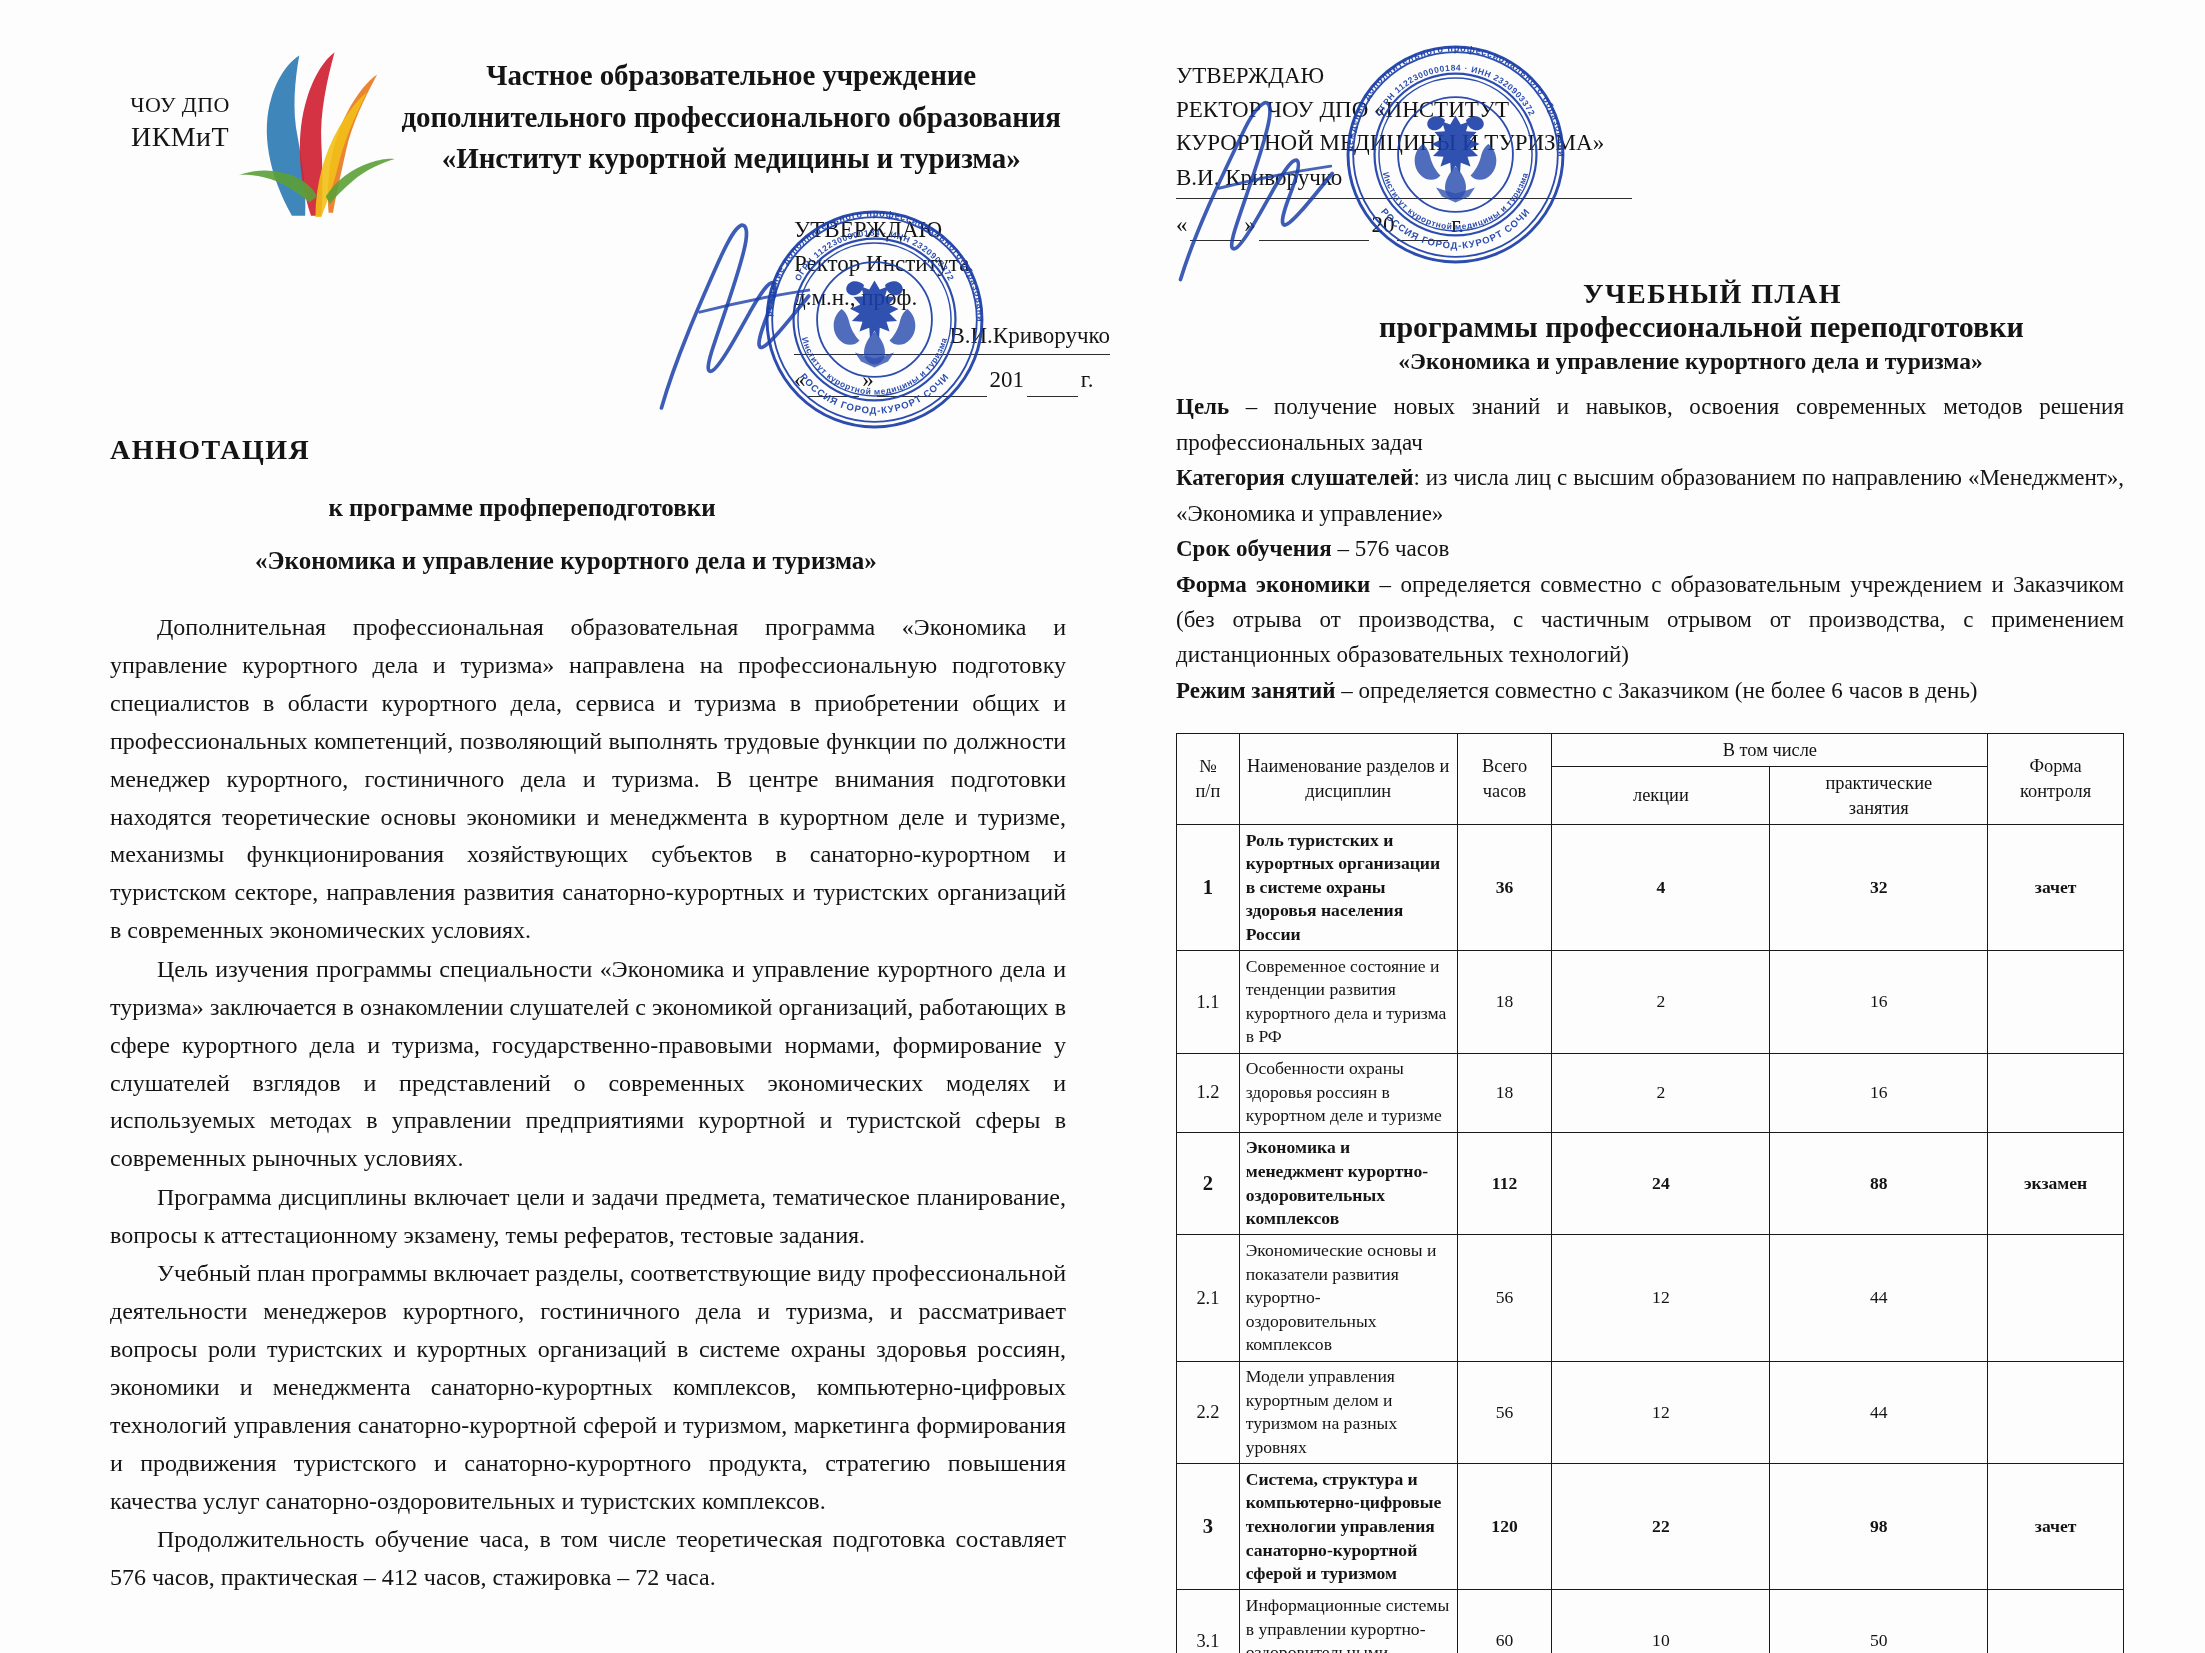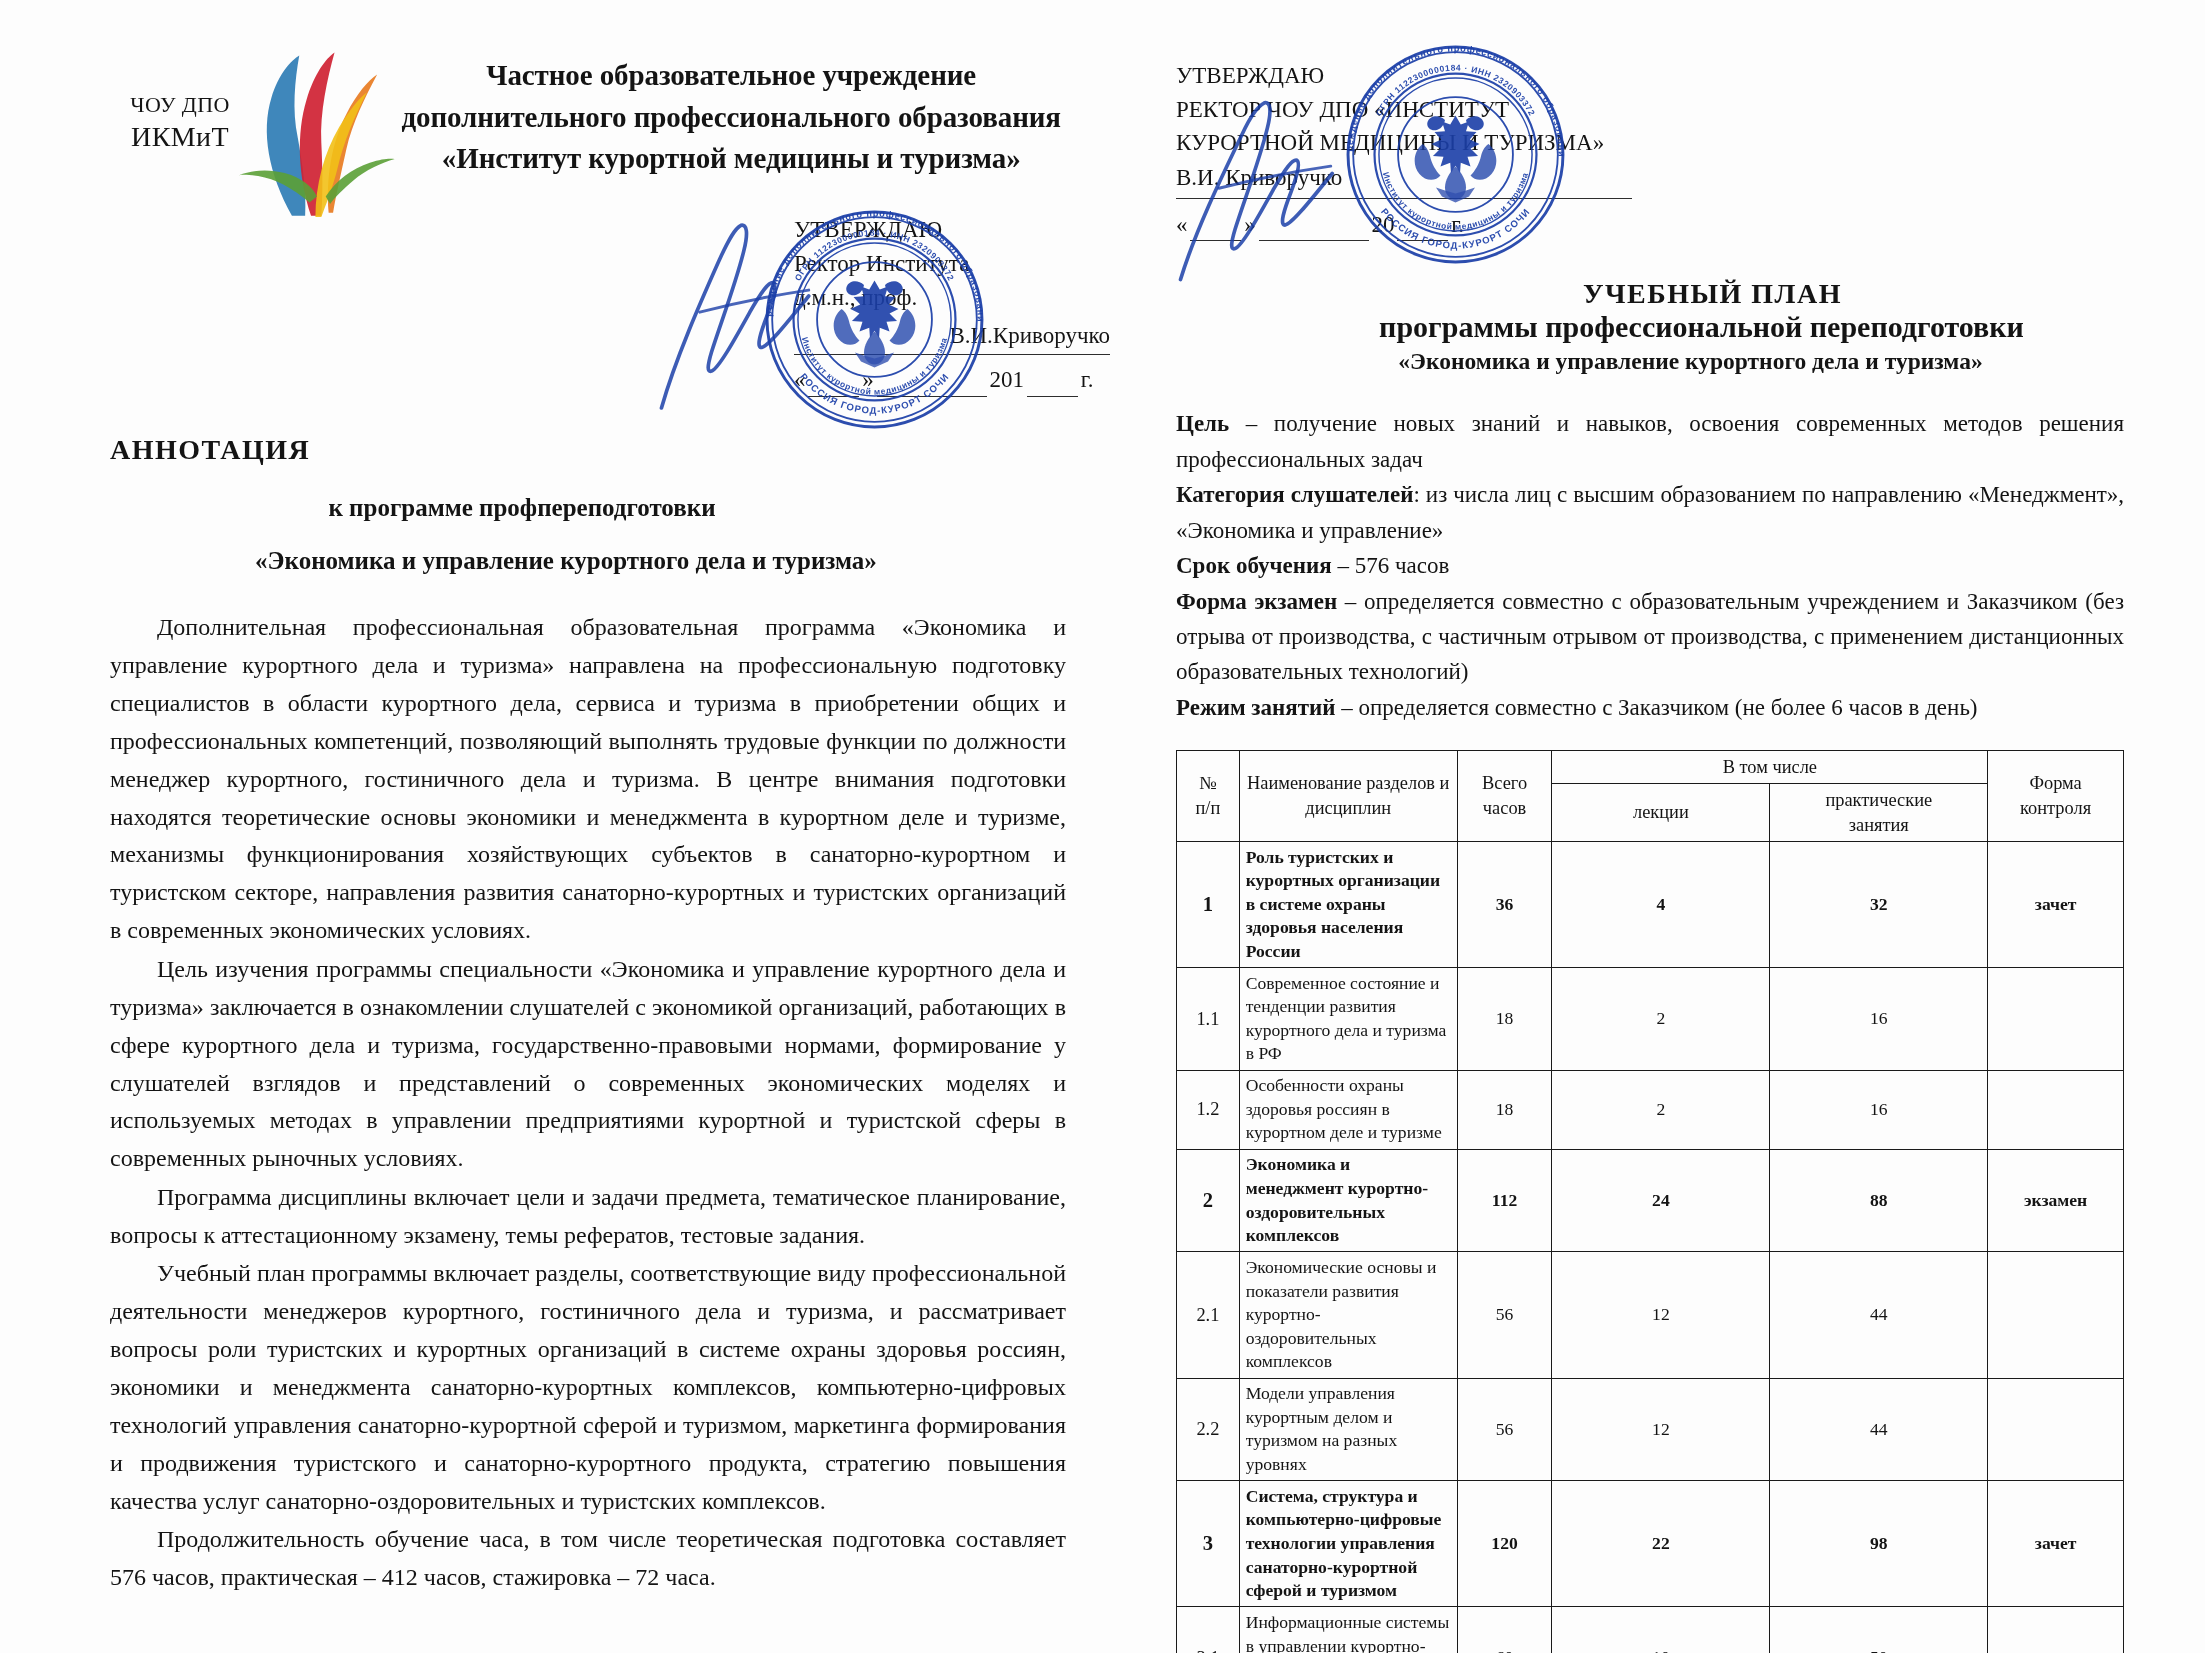--- a/index.html
+++ b/index.html
@@ -171,21 +171,21 @@
     padding-left: 103px;
   }
   .plan-prog {
     text-align: center;
     font-weight: bold;
     font-size: 23.5px;
     margin-top: 4.4px;
     padding-left: 81px;
   }
 
-  .meta-block { margin-top: 31px; }
+  .meta-block { margin-top: 14px; }
   .meta-block p {
     margin: 0;
     font-size: 23px;
     line-height: 1.54;
     text-align: justify;
   }
   .meta-block p b { font-weight: bold; }
 
   
   .plan-table-wrap { margin-top: 25px; }
@@ -360,21 +360,21 @@
       <p>
         <b>Цель</b><span> – получение новых знаний и навыков, освоения современных методов решения профессиональных задач</span>
       </p>
       <p>
         <b>Категория слушателей</b><span>: из числа лиц с высшим образованием по направлению «Менеджмент», «Экономика и управление»</span>
       </p>
       <p>
         <b>Срок обучения</b><span> – 576 часов</span>
       </p>
       <p>
-        <b>Форма экзамен</b><span> – определяется совместно с образовательным учреждением и Заказчиком (без отрыва от производства, с частичным отрывом от производства, с применением дистанционных образовательных технологий)</span>
+        <b>Форма экономики</b><span> – определяется совместно с образовательным учреждением и Заказчиком (без отрыва от производства, с частичным отрывом от производства, с применением дистанционных образовательных технологий)</span>
       </p>
       <p>
         <b>Режим занятий</b><span> – определяется совместно с Заказчиком (не более 6 часов в день)</span>
       </p>
     </div>
 
     <div class="plan-table-wrap">
       <table class="plan">
         <thead>
           <tr>

